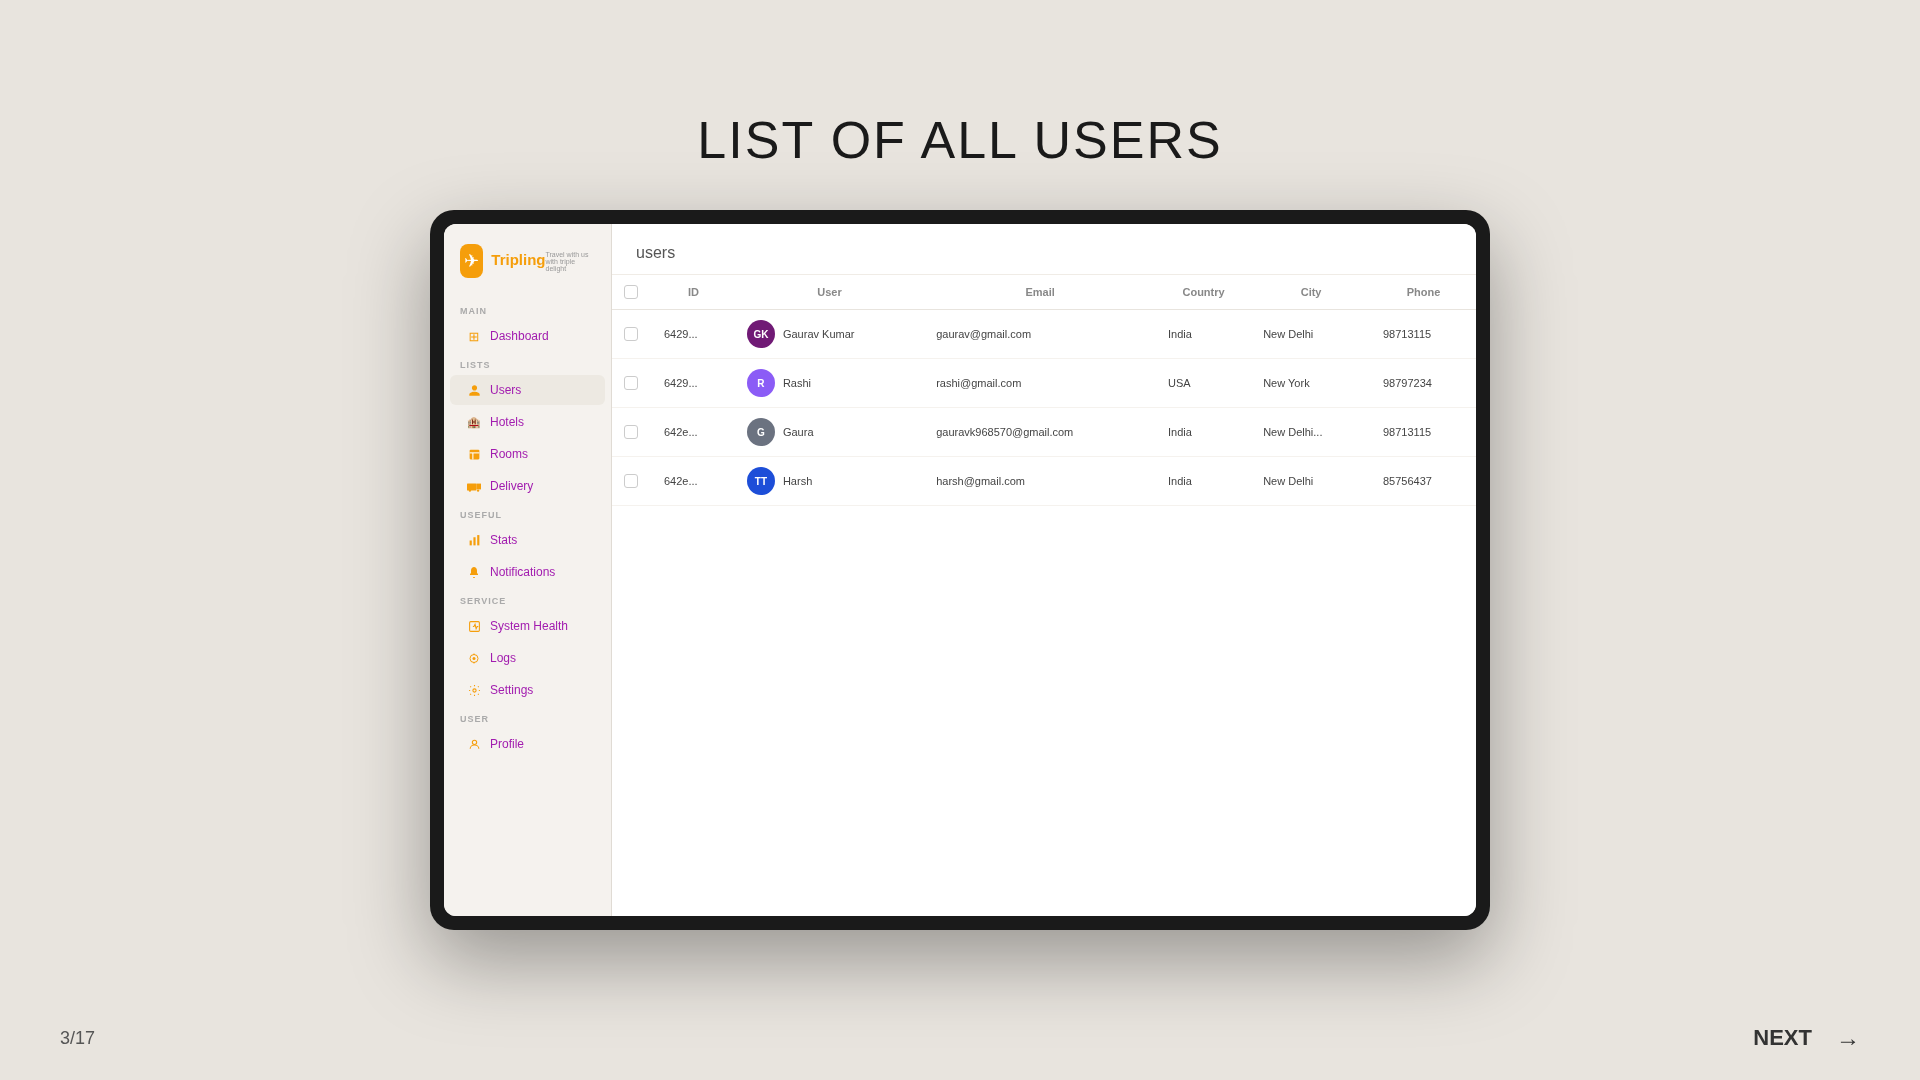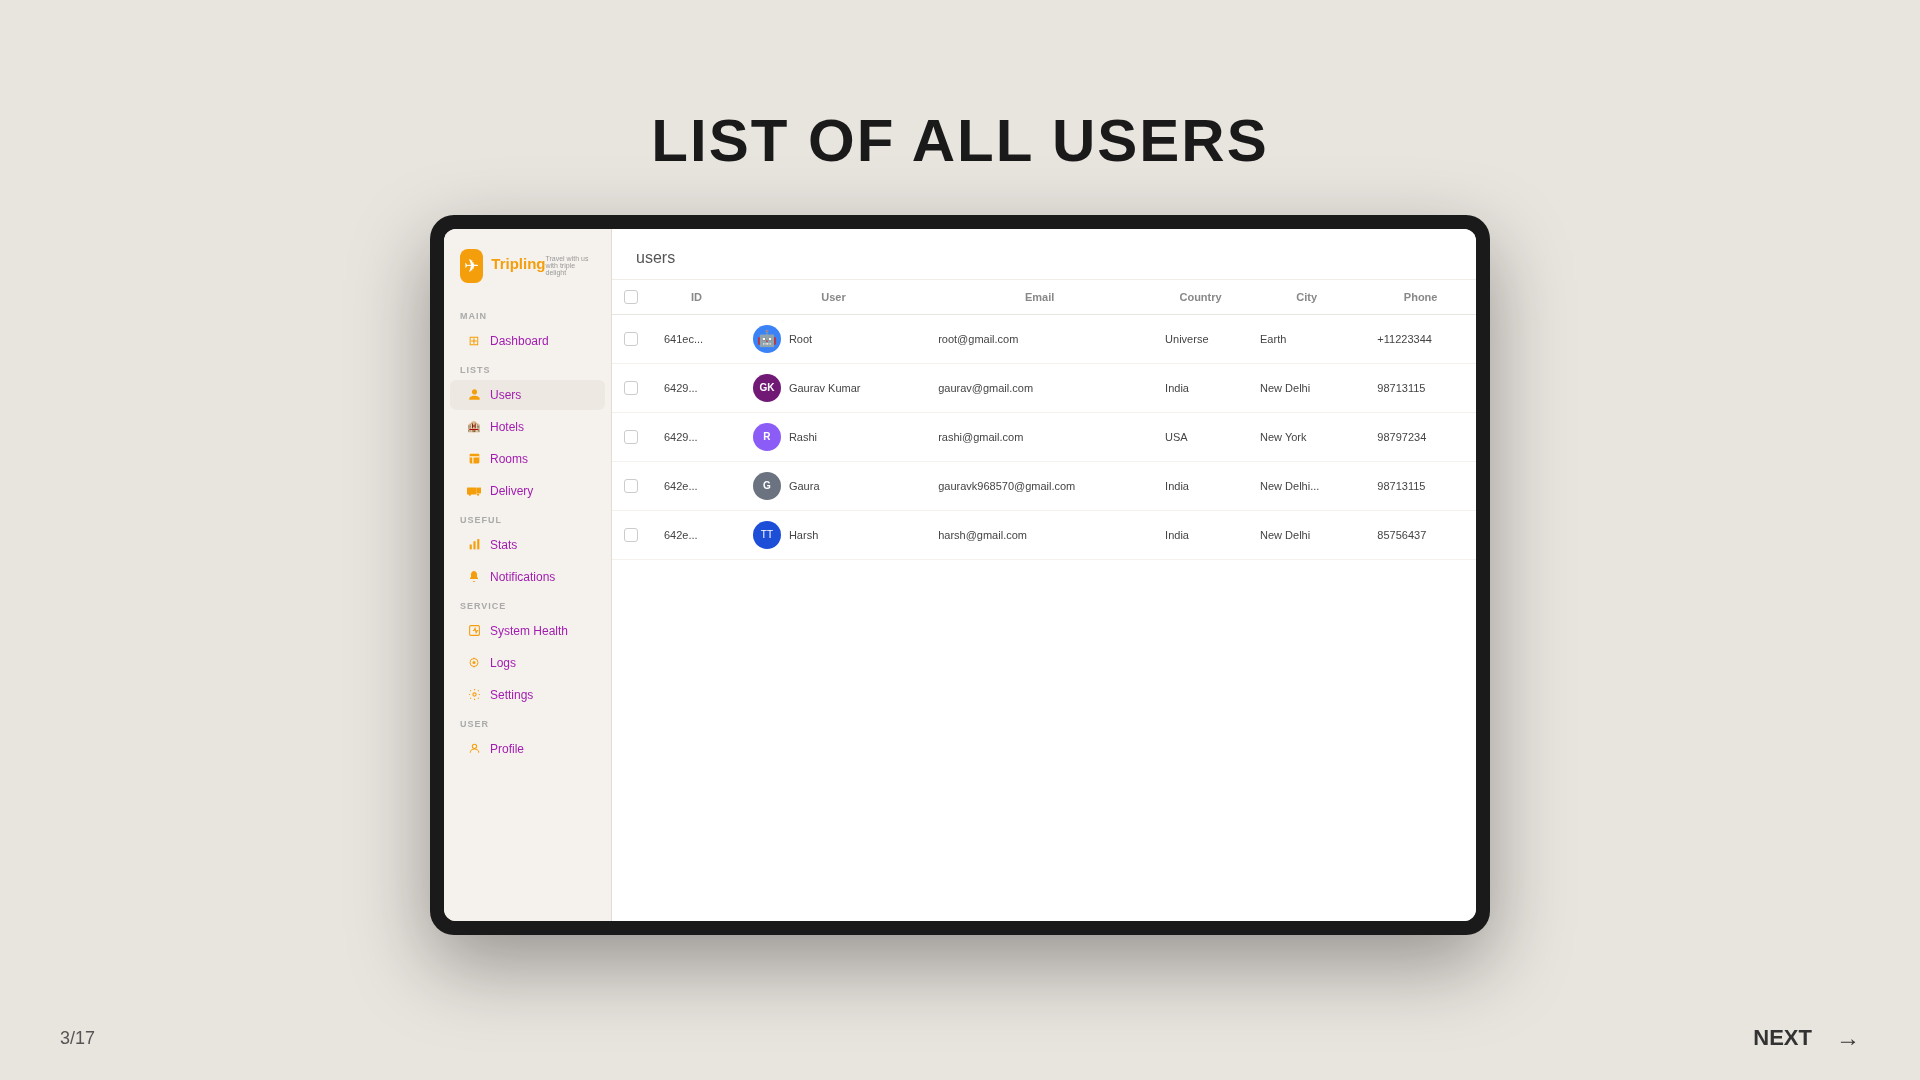--- a/index.html
+++ b/index.html
@@ -10,22 +10,22 @@
       height: 1080px;
       overflow: hidden;
       display: flex;
       flex-direction: column;
       align-items: center;
       justify-content: center;
       position: relative;
     }
 
     .page-title {
-      font-size: 60px;
-      font-weight: 700;
+      font-size: 52px;
+      font-weight: 400;
       letter-spacing: 2px;
       text-transform: uppercase;
       color: #1a1a1a;
       margin-bottom: 40px;
       margin-top: -40px;
     }
 
     .device-wrapper {
       width: 1060px;
       height: 720px;
@@ -398,38 +398,20 @@
               </th>
               <th>ID</th>
               <th>User</th>
               <th>Email</th>
               <th>Country</th>
               <th>City</th>
               <th>Phone</th>
             </tr>
           </thead>
           <tbody id="table-body">
-          <tr>
-      <td>
-        <div class="checkbox"></div>
-      </td>
-      <td>641ec...</td>
-      <td>
-        <div class="user-cell">
-          <div class="avatar" style="background:#3b82f6; color:white; font-size:16px; font-weight:700;">
-            🤖
-          </div>
-          <span>Root</span>
-        </div>
-      </td>
-      <td>root@gmail.com</td>
-      <td>Universe</td>
-      <td>Earth</td>
-      <td>+11223344</td>
-    </tr>
               <tr>
       <td>
         <div class="checkbox"></div>
       </td>
       <td>6429...</td>
       <td>
         <div class="user-cell">
           <div class="avatar" style="background:#701a75; color:white; font-size:10px; font-weight:700;">
             GK
           </div>
@@ -477,21 +459,21 @@
       <td>New Delhi...</td>
       <td>98713115</td>
     </tr>
               <tr>
       <td>
         <div class="checkbox"></div>
       </td>
       <td>642e...</td>
       <td>
         <div class="user-cell">
-          <div class="avatar" style="background:#1d4ed8; color:white; font-size:10px; font-weight:400;">
+          <div class="avatar" style="background:#1d4ed8; color:white; font-size:10px; font-weight:700;">
             TT
           </div>
           <span>Harsh</span>
         </div>
       </td>
       <td>harsh@gmail.com</td>
       <td>India</td>
       <td>New Delhi</td>
       <td>85756437</td>
     </tr>

